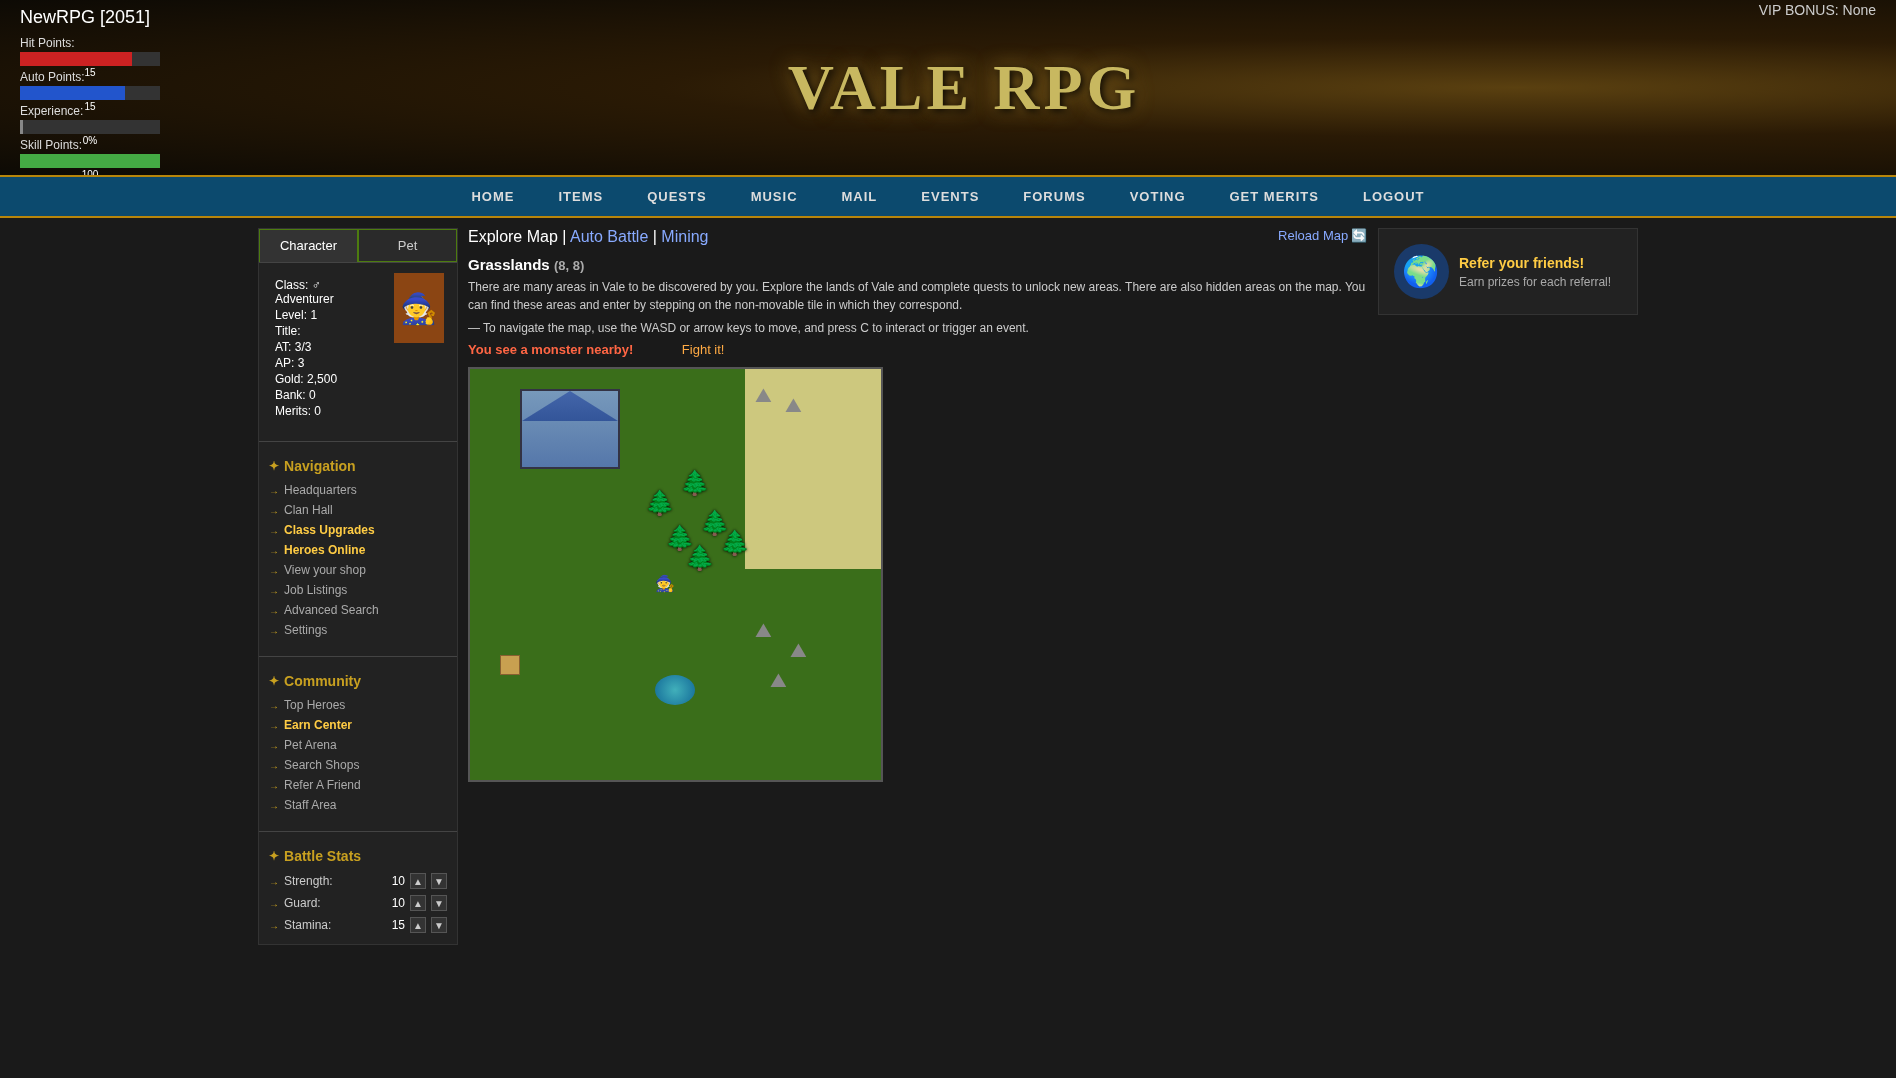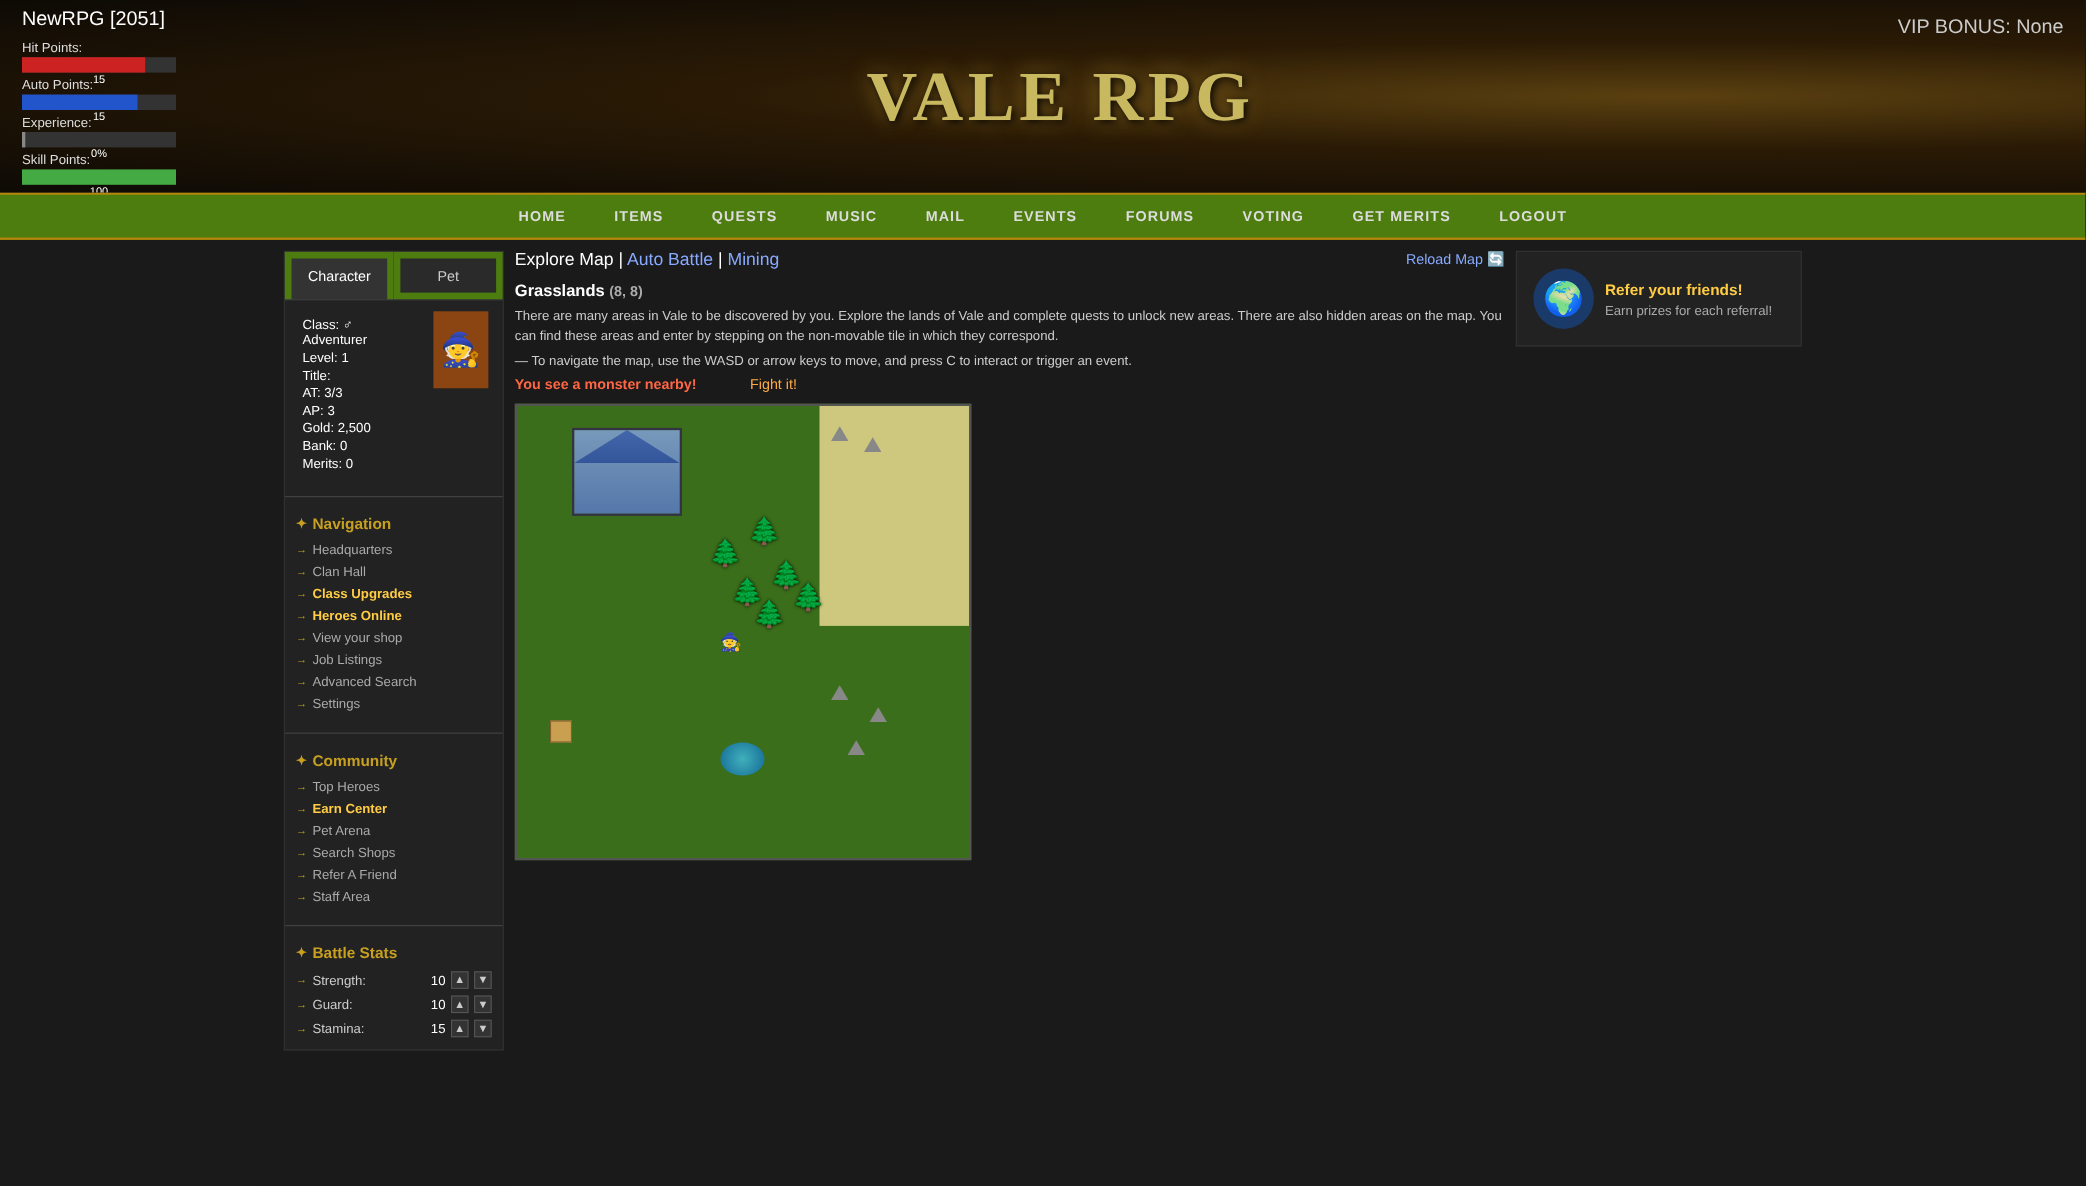--- a/index.html
+++ b/index.html
@@ -41,27 +41,27 @@
       z-index: 2; text-align: center;
     }
     #logo-text {
       font-size: 64px; font-weight: 900; color: #c8b860;
       text-shadow: 2px 2px 8px #000, 0 0 20px #8a6820;
       font-family: Georgia, serif; letter-spacing: 4px;
       text-transform: uppercase;
       margin-left: 32px;
     }
     #vip-info {
-      position: absolute; top: 14px; right: 20px; z-index: 2;
-      color: #ccc; font-size: 18px;
+      position: absolute; top: 2px; right: 20px; z-index: 2;
+      color: #ccc; font-size: 14px;
     }
 
     
     #navbar {
-      background: #4d7c0f;
+      background: #0c4a6e;
       border-top: 2px solid #b8860b;
       border-bottom: 2px solid #b8860b;
       display: flex; justify-content: center; gap: 0;
     }
     .nav-item {
       color: #ddd; text-decoration: none; padding: 12px 22px;
       font-size: 13px; font-weight: bold; letter-spacing: 1px;
       text-transform: uppercase; cursor: pointer;
       transition: background 0.2s;
     }
@@ -77,21 +77,21 @@
       width: 200px; min-width: 200px;
       background: #222; border: 1px solid #333;
       padding: 0;
     }
     #char-tabs {
       display: flex; border-bottom: 1px solid #444;
     }
     .char-tab {
       flex: 1; text-align: center; padding: 8px;
       background: #2a2a2a; color: #ccc; cursor: pointer;
-      border: 6px solid #4d7c0f; font-size: 13px;
+      border: 1px solid #4d7c0f; font-size: 13px;
     }
     .char-tab.active { background: #333; color: #fff; border-bottom: none; }
     #char-sprite {
       float: right; margin: 5px;
       width: 50px; height: 70px;
       background: #8b4513;
       display: flex; align-items: center; justify-content: center;
       font-size: 30px;
     }
     #char-info { padding: 8px; overflow: hidden; }

